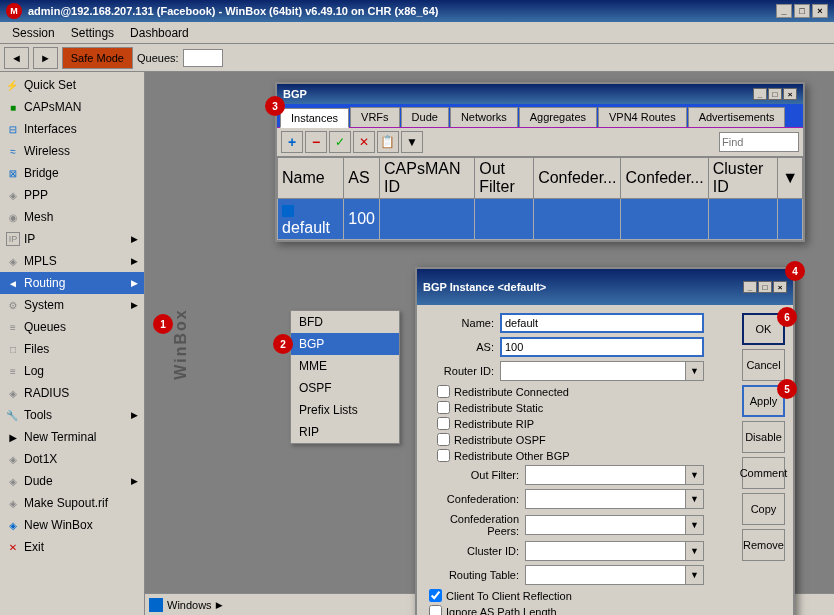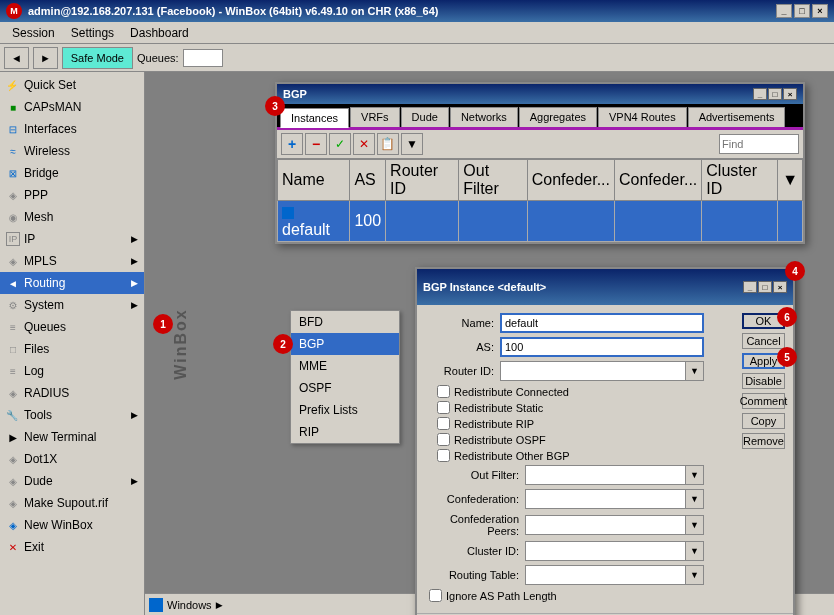--- a/index.html
+++ b/index.html
@@ -74,21 +74,21 @@
     .toolbar-btn {
       height: 22px;
       padding: 2px 6px;
       background: #d4d0c8;
       border: 1px solid #888;
       cursor: pointer;
       font-size: 11px;
       display: flex; align-items: center; gap: 2px;
     }
     .safe-mode-btn {
-      background: #5eead4;
+      background: #c2410c;
       border: 1px solid #888;
       height: 22px;
       padding: 2px 8px;
       cursor: pointer;
       font-size: 11px;
     }
     .session-label { font-size: 11px; }
     .session-input {
       width: 40px; height: 18px;
       border: 1px solid #888;
@@ -221,23 +221,23 @@
       background: #d4d0c8;
       border: 1px solid #666;
       font-size: 8px;
       display: flex; align-items: center; justify-content: center;
       cursor: pointer; color: #000;
     }
 
     
     .bgp-tabs {
       display: flex;
-      background: #000000;
+      background: #1d4ed8;
       padding: 3px 3px 0;
-      border-bottom: 3px solid #a21caf;
+      border-bottom: 1px solid #a21caf;
     }
     .bgp-tab {
       padding: 3px 10px;
       background: #d4d0c8;
       border: 1px solid #888;
       border-bottom: none;
       cursor: pointer;
       font-size: 11px;
       margin-right: 1px;
     }
@@ -359,21 +359,21 @@
     .dialog-fields {
       flex: 1;
     }
     .dialog-buttons {
       display: flex;
       flex-direction: column;
       gap: 4px;
       width: 75px;
     }
     .dialog-btn {
-      height: 16px;
+      height: 32px;
       background: #d4d0c8;
       border: 1px solid #888;
       cursor: pointer;
       font-size: 11px;
       text-align: center;
       display: flex; align-items: center; justify-content: center; margin-left: 32px;
     }
     .dialog-btn.focused {
       border: 2px solid #0a246a;
     }
@@ -639,21 +639,21 @@
         <div class="bgp-tool-btn">▼</div>
         <input class="bgp-search" type="text" placeholder="Find" style="">
       </div>
 
       <div style="overflow-x:auto;">
         <table class="bgp-table">
           <thead>
             <tr>
               <th>Name</th>
               <th>AS</th>
-              <th>Router ID</th>
+              <th>CAPsMAN ID</th>
               <th>Out Filter</th>
               <th>Confeder...</th>
               <th>Confeder...</th>
               <th>Cluster ID</th>
               <th style="width:16px; text-align:center;">▼</th>
             </tr>
           </thead>
           <tbody>
             <tr class="selected">
               <td>
@@ -763,20 +763,24 @@
           </div>
           <div class="field-row-wide">
             <span class="field-label-wide">Routing Table:</span>
             <div class="select-with-arrow">
               <input class="select-field" type="text" style="">
               <div class="select-arrow-btn">▼</div>
             </div>
           </div>
 
           <div class="checkbox-row">
+            <input type="checkbox" checked="" style="">
+            <label>Client To Client Reflection</label>
+          </div>
+          <div class="checkbox-row">
             <input type="checkbox" style="">
             <label>Ignore AS Path Length</label>
           </div>
         </div>
 
         <div class="dialog-buttons">
           <div style="position:relative;">
             <div class="dialog-btn focused">OK</div>
 
             <div style="position:absolute; right:-12px; top:-6px; width:20px; height:20px; background:#cc0000; color:white; border-radius:50%; display:flex; align-items:center; justify-content:center; font-size:10px; font-weight:bold; z-index:200;">6</div>

